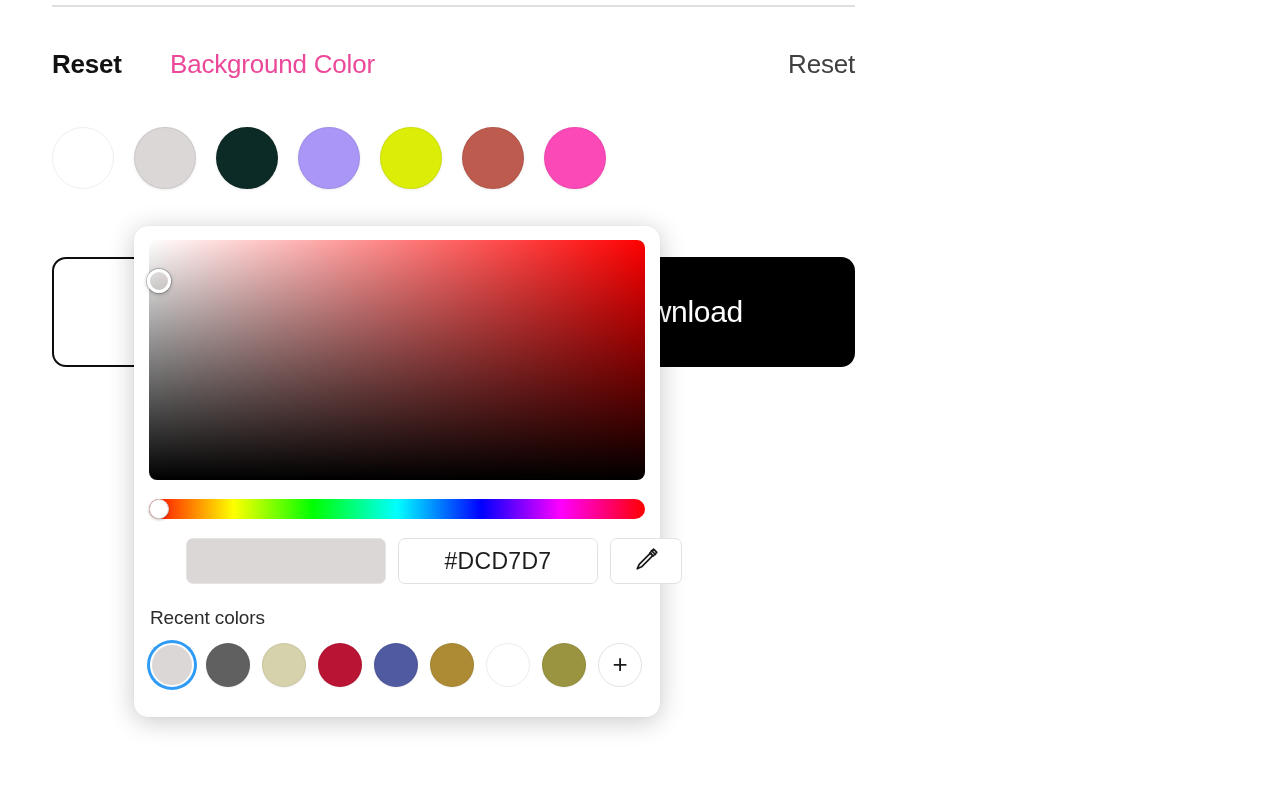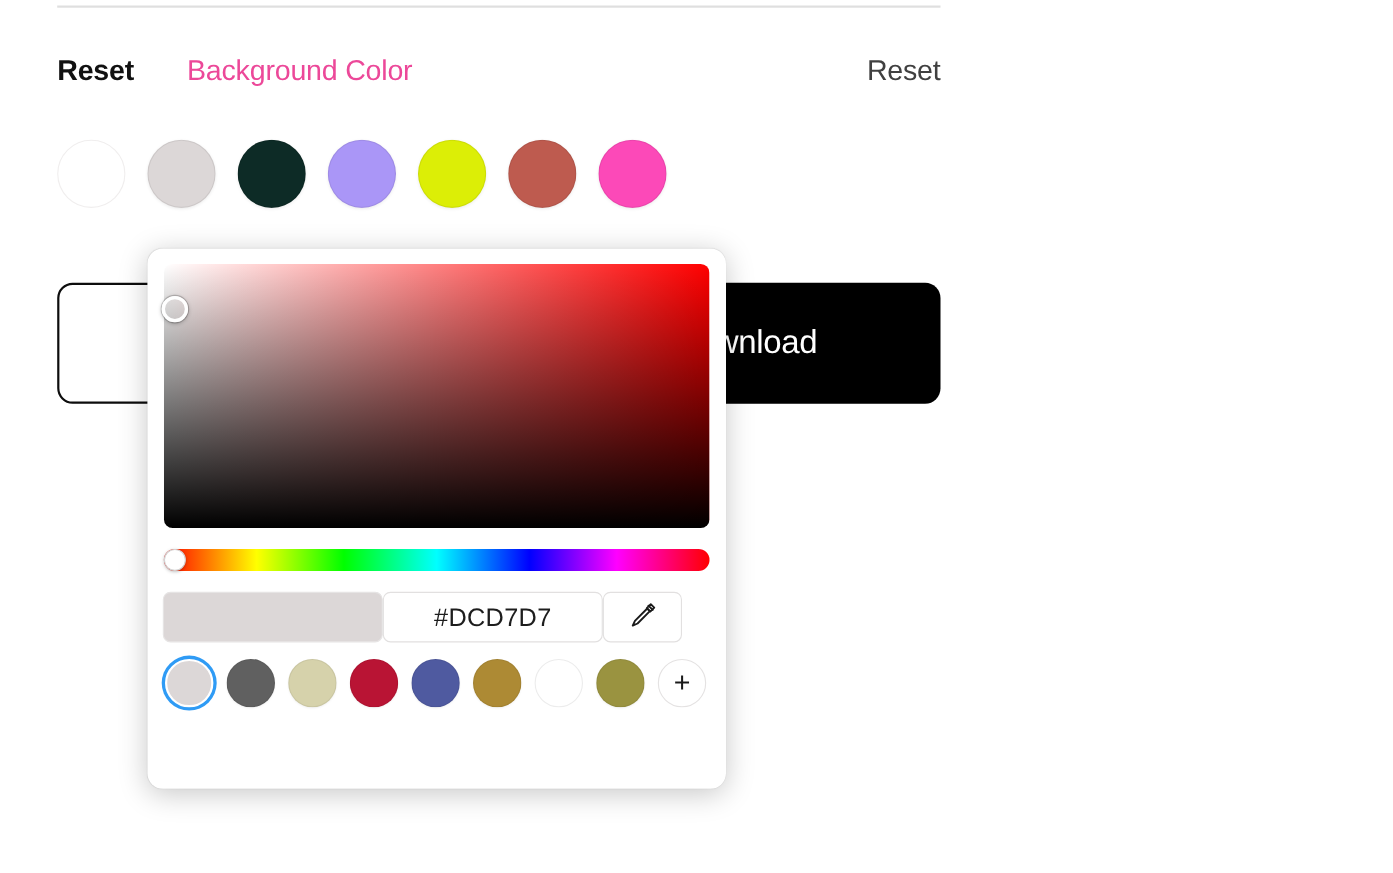--- a/index.html
+++ b/index.html
@@ -108,21 +108,21 @@
   .hue-handle {
     position: absolute; left: 0px; top: 0px;
     width: 20px; height: 20px; border-radius: 50%;
     background: #ffffff; border: 1px solid #d4d4d4;
     box-shadow: 0 1px 3px rgba(0,0,0,0.25); cursor: grab;
   }
 
   .input-row {
     position: relative; margin: 18px auto 0;
     width: 572px; height: 48px;
-    display: flex; align-items: center; 
+    display: flex; align-items: center; gap: 12px; justify-content: center;
   }
   .preview-box {
     width: 200px; height: 46px; border-radius: 7px;
     border: 1px solid #e6e4e4;
   }
   .hex-field {
     width: 200px; height: 46px; border-radius: 7px;
     border: 1px solid #e2e0e0; background: #fff;
     text-align: center; font-family: inherit; font-size: 23px;
     color: #1d1d1d; letter-spacing: 0.3px; padding: 0;
@@ -208,20 +208,21 @@
         <span>
           <svg width="26" height="26" viewBox="0 0 26 26" fill="none" stroke="#1a1a1a" stroke-width="1.7" stroke-linecap="round" stroke-linejoin="round">
             <path d="M18.5 3.6 L22.4 7.5"></path>
             <path d="M20.6 2.2 L23.8 5.4 L20.2 9.0 L17.0 5.8 Z"></path>
             <path d="M17.4 6.2 L6.2 17.4 L4.2 21.8 L8.6 19.8 L19.8 8.6 Z"></path>
           </svg>
         </span>
       </button>
     </div>
 
+    <div class="recent-label">Recent colors</div>
     <div class="recent-row" id="recent-row">
         <button class="recent-sw selected" style="background: rgb(220, 215, 215); box-shadow: rgb(47, 155, 245) 0px 0px 0px 3px;"></button>
         <button class="recent-sw" style="background: rgb(96, 96, 96);"></button>
         <button class="recent-sw" style="background: rgb(214, 210, 171);"></button>
         <button class="recent-sw" style="background: rgb(185, 20, 52);"></button>
         <button class="recent-sw" style="background: rgb(79, 90, 160);"></button>
         <button class="recent-sw" style="background: rgb(173, 138, 52);"></button>
         <button class="recent-sw white" style="background: rgb(255, 255, 255);"></button>
         <button class="recent-sw" style="background: rgb(154, 147, 64);"></button>
         <button class="add-btn">+</button>

